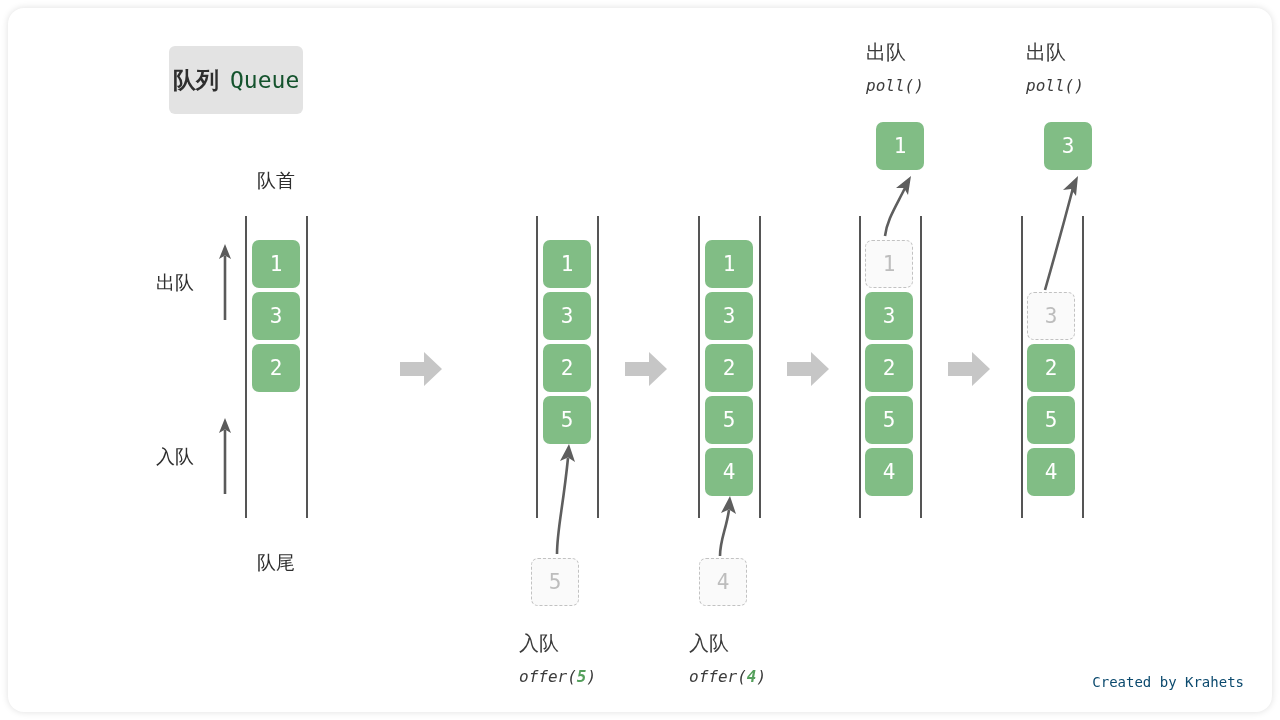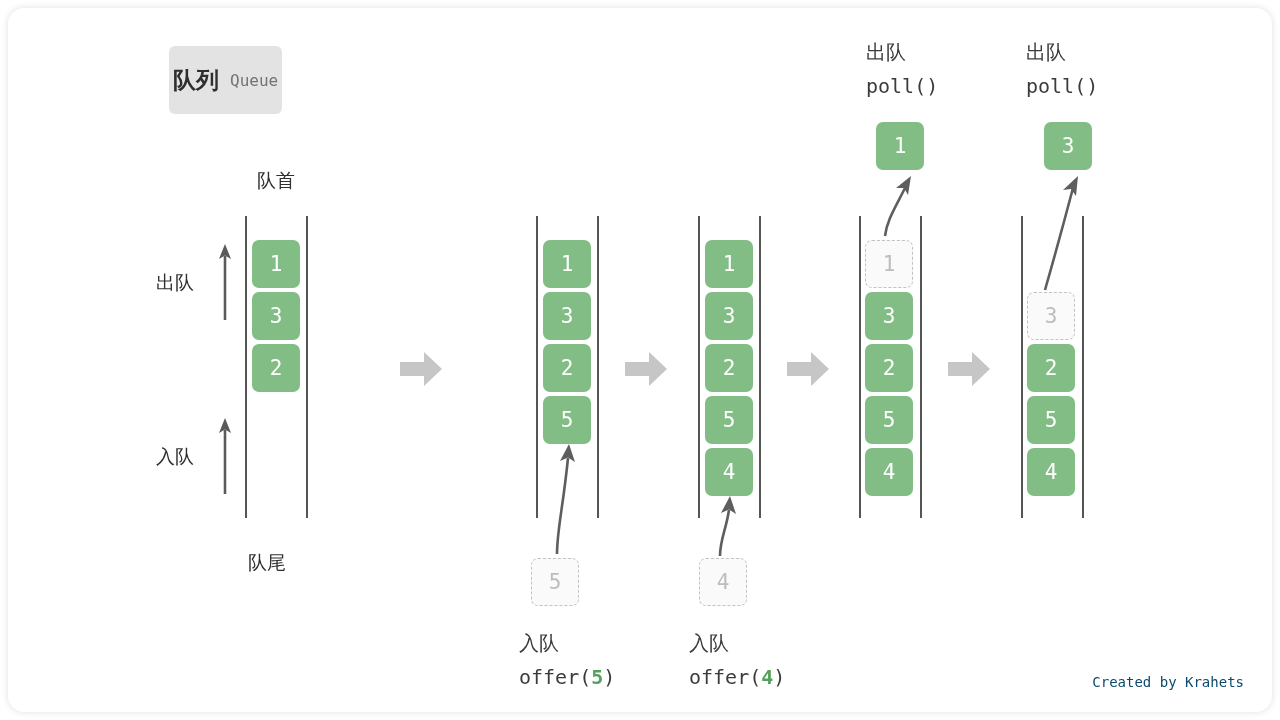--- a/index.html
+++ b/index.html
@@ -41,22 +41,22 @@
     white-space: nowrap;
   }
   #title-badge .cn {
     font-family: "Liberation Sans", "DejaVu Sans", sans-serif;
     font-weight: bold;
     font-size: 23px;
     color: #2e2e2e;
   }
   #title-badge .en {
     font-family: "DejaVu Sans Mono", "Liberation Mono", monospace;
-    font-size: 16px;
-    color: #737373;
+    font-size: 23px;
+    color: #14532d;
   }
 
   
   .cjk-bold {
     font-family: "Liberation Sans", "DejaVu Sans", sans-serif;
     font-weight: normal;
     font-size: 19px;
     color: #2f2f2f;
     white-space: nowrap;
   }
@@ -69,23 +69,24 @@
     line-height: 34px;
   }
   .op-caption .op-cn {
     font-family: "Liberation Sans", "DejaVu Sans", sans-serif;
     font-size: 20px;
     color: #3b3b3b;
     display: block;
   }
   .op-caption .op-code {
     font-family: "DejaVu Sans Mono", "Liberation Mono", monospace;
-    font-size: 20px;
+    font-size: 16px;
     color: #3b3b3b;
     display: block;
+    font-style: italic;
   }
   .op-caption .op-arg { color: #55a05c; font-weight: bold; }
 
   
   .rail {
     position: absolute;
     width: 1.6px;
     background: #555555;
     top: 208px;
     height: 302px;
@@ -142,21 +143,21 @@
 <body>
 
 <div id="card">
 
   <div id="title-badge">
     <span class="cn">队列</span>
     <span class="en">Queue</span>
   </div>
 
   <div class="cjk-bold abs" style="left:240px; top:160px; width:56px; text-align:center;">队首</div>
-  <div class="cjk-bold abs" style="left:240px; top:542px; width:56px; ">队尾</div>
+  <div class="cjk-bold abs" style="left:240px; top:542px; width:56px; text-align:center;">队尾</div>
 
   <div class="cjk-bold abs" style="left:148px; top:262px;">出队</div>
   <svg class="dir-arrow" style="left:209px; top:234px;" viewBox="0 0 16 80">
     <line x1="8" y1="78" x2="8" y2="14" stroke="#5a5a5a" stroke-width="2.6"></line>
     <path d="M8 2 L14 17 L8 13.5 L2 17 Z" fill="#5a5a5a"></path>
   </svg>
 
   <div class="cjk-bold abs" style="left:148px; top:436px;">入队</div>
   <svg class="dir-arrow" style="left:209px; top:408px;" viewBox="0 0 16 80">
     <line x1="8" y1="78" x2="8" y2="14" stroke="#5a5a5a" stroke-width="2.6"></line>

